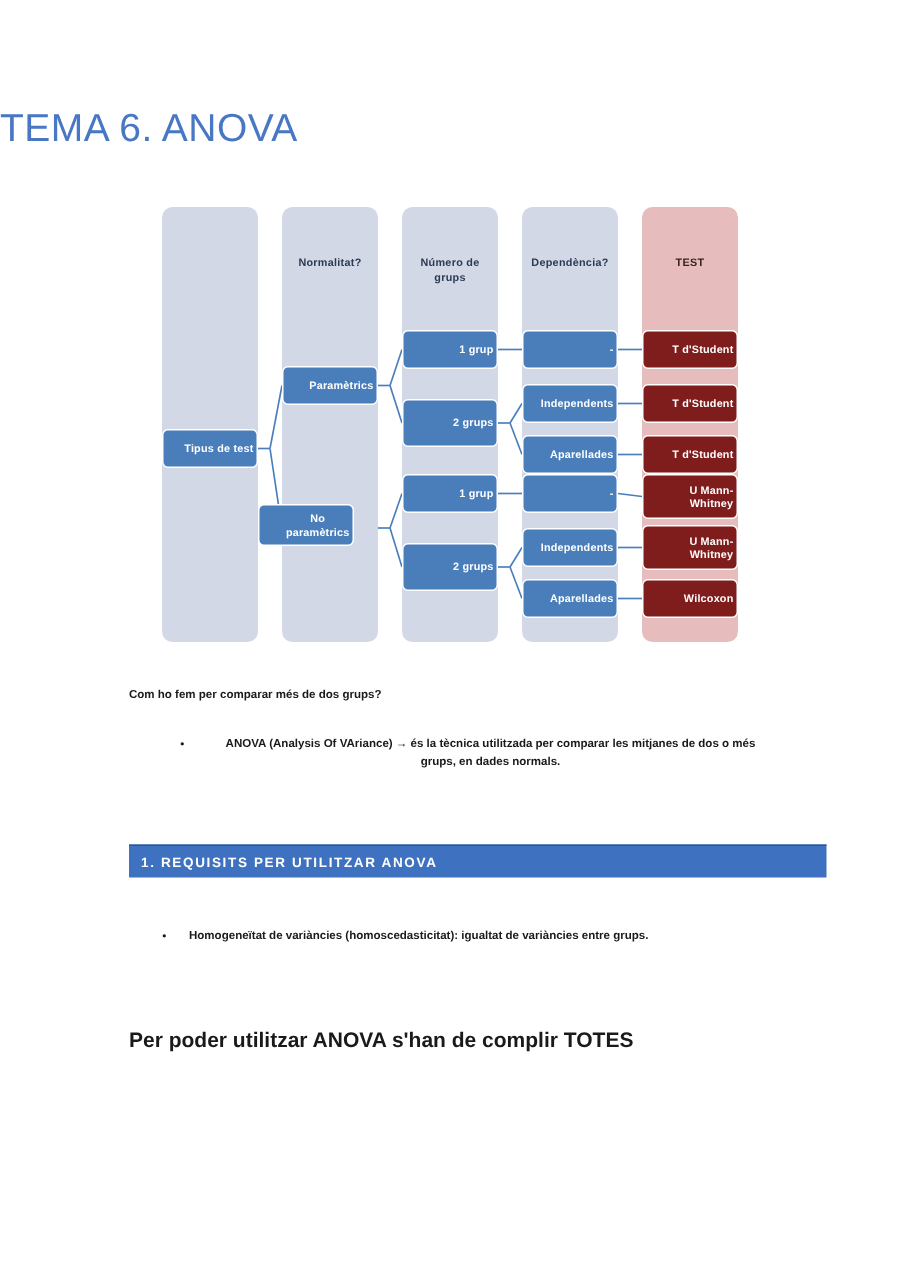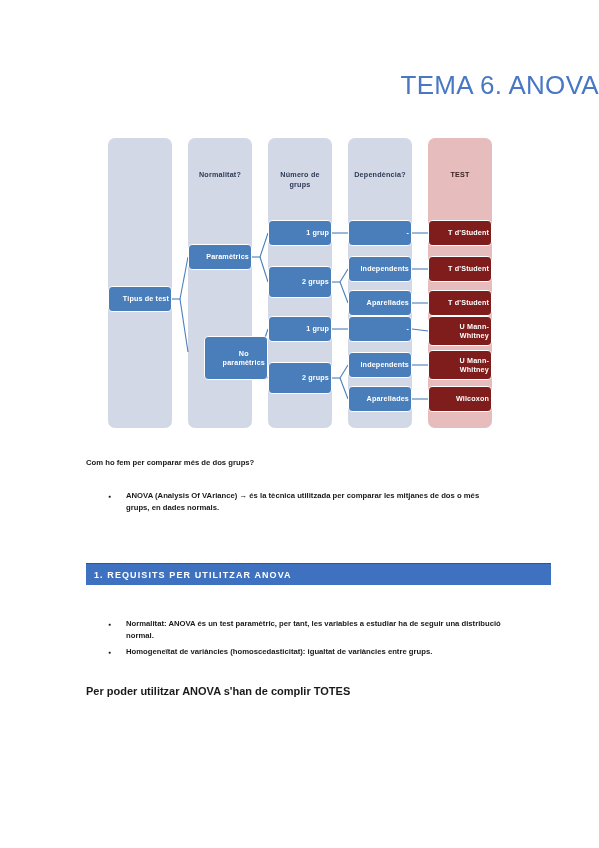--- a/index.html
+++ b/index.html
@@ -15,21 +15,21 @@
     color: #000000;
     overflow: hidden;
   }
 
   
   .page-title {
     position: absolute;
     left: 0;
     top: 70px;
     width: 599px;
-    text-align: right;
+    text-align: left;
     font-size: 26px;
     font-weight: 400;
     color: #4877c4;
     letter-spacing: 0.3px;
   }
 
   
   .diagram {
     position: absolute;
     left: 108px;
@@ -120,23 +120,24 @@
   .bullets li::before {
     content: "\25CF";
     position: absolute;
     left: 4px;
     top: 0;
     font-size: 5px;
     line-height: 2.4;
     color: #1a1a1a;
   }
   .bullets.intro-bullets {
-    left: 104px;
+    left: 116px;
     top: 490px;
     width: 400px;
+    text-align: center;
   }
   .bullets.req-bullets {
     left: 104px;
     top: 618px;
     width: 400px;
   }
   .bullets.req-bullets li {
     font-weight: 700;
     margin-bottom: 4px;
   }
@@ -161,21 +162,21 @@
     font-size: 9px;
     font-weight: 600;
     letter-spacing: 1.1px;
     padding-left: 8px;
   }
 
   .closing-note {
     position: absolute;
     left: 86px;
     top: 685px;
-    font-size: 11px;
+    font-size: 14px;
     font-weight: 700;
     color: #1a1a1a;
   }
 </style>
 </head>
 <body>
 
 <div class="page-title">TEMA 6. ANOVA</div>
 
 <div class="diagram">
@@ -231,21 +232,21 @@
     </g>
   </svg>
 
   <div id="nodes-host">
       <div class="node" style="left: 0px; top: 148px; width: 64px; height: 26px;">
         <span>Tipus de test</span>
       </div>
       <div class="node" style="left: 80px; top: 106px; width: 64px; height: 26px;">
         <span>Paramètrics</span>
       </div>
-      <div class="node" style="left: 96px; top: 198px; width: 64px; height: 44px;">
+      <div class="node" style="left: 64px; top: 198px; width: 64px; height: 28px;">
         <span>No<br>paramètrics</span>
       </div>
       <div class="node" style="left: 160px; top: 82px; width: 64px; height: 26px;">
         <span>1 grup</span>
       </div>
       <div class="node" style="left: 160px; top: 128px; width: 64px; height: 32px;">
         <span>2 grups</span>
       </div>
       <div class="node" style="left: 160px; top: 178px; width: 64px; height: 26px;">
         <span>1 grup</span>
@@ -296,17 +297,16 @@
 
 <ul class="bullets intro-bullets" id="intro-bullets-host">
     <li>ANOVA (Analysis Of VAriance) → és la tècnica utilitzada per comparar les mitjanes de dos o més grups, en dades normals.</li>
   </ul>
 
 <div class="section-banner">
   <span class="section-banner-text">1. REQUISITS PER UTILITZAR ANOVA</span>
 </div>
 
 <ul class="bullets req-bullets" id="req-bullets-host">
-    <li>Normalitat: ANOVA és un test paramètric, per tant, les variables a estudiar ha de seguir una distribució normal.</li>
     <li>Homogeneïtat de variàncies (homoscedasticitat): igualtat de variàncies entre grups.</li>
   </ul>
 
 <div class="closing-note">Per poder utilitzar ANOVA s'han de complir TOTES</div>
 
 </body></html>

